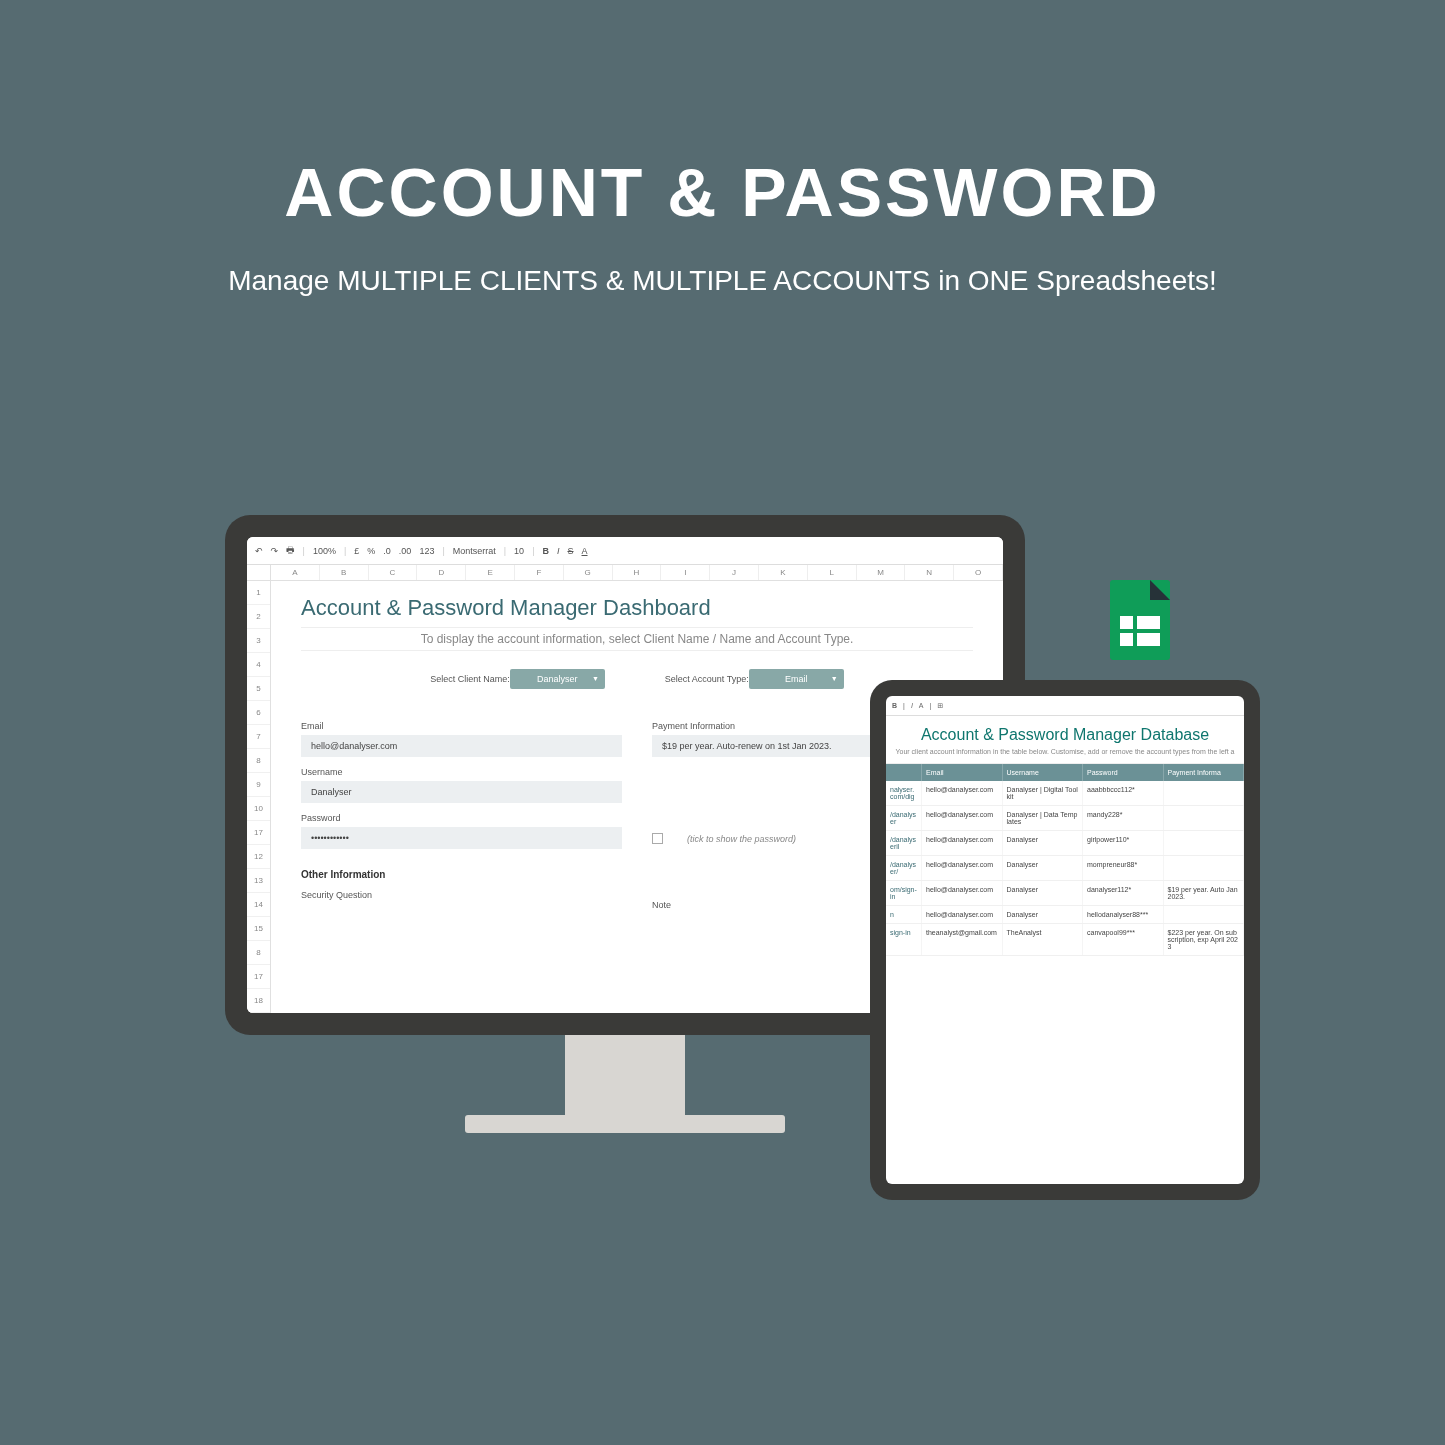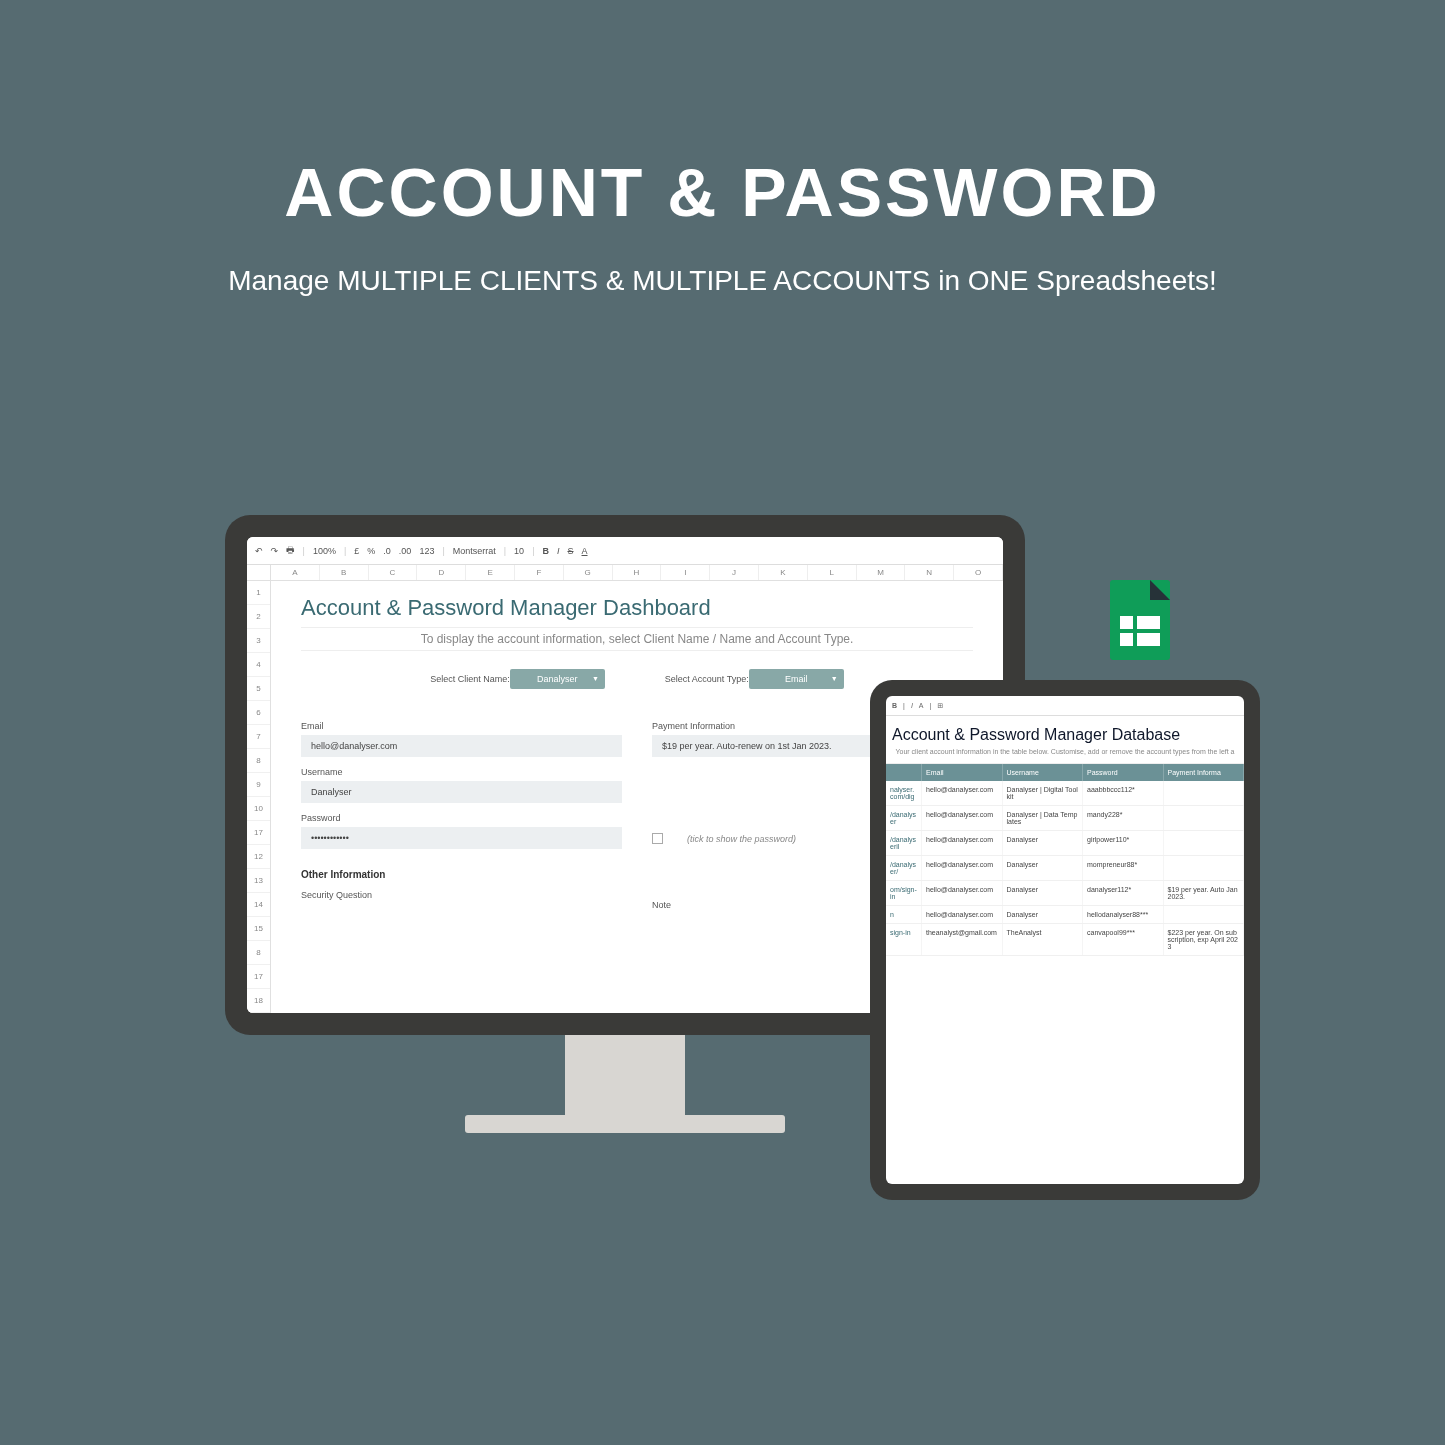--- a/index.html
+++ b/index.html
@@ -39,21 +39,21 @@
 .two-col .colh{flex:1}
 .field-label{font-size:9px;color:#555;margin:10px 0 4px}
 .field-val{background:#eceff1;padding:6px 10px;font-size:9px;color:#444;min-height:22px}
 .chk-row{display:flex;align-items:center;gap:24px;font-size:9px;color:#888;font-style:italic;margin-top:8px}
 .chk-row .chk{width:11px;height:11px;border:1px solid #aaa}
 .section-title{font-weight:700;font-size:10px;color:#333;margin-top:20px}
 
 .tablet{position:absolute;top:680px;left:870px;width:390px;height:520px;background:#3a3a38;border-radius:22px;padding:16px}
 .tablet-screen{width:100%;height:100%;background:#fff;border-radius:6px;overflow:hidden;font-size:8px}
 .tablet-tb{height:20px;border-bottom:1px solid #ddd;display:flex;align-items:center;gap:6px;padding:0 6px;font-size:7px;color:#666}
-.tablet-title{color:#0f172a;font-size:16px;font-family:'Trebuchet MS',sans-serif;padding:10px 6px 4px}
+.tablet-title{text-align:center;color:#0f766e;font-size:16px;font-family:'Trebuchet MS',sans-serif;padding:10px 6px 4px}
 .tablet-sub{text-align:center;font-size:7px;color:#888;padding:0 6px 8px;border-bottom:1px solid #eee}
 .db-head{display:flex;background:#6b9196;color:#fff;font-size:7px}
 .db-head div,.db-row div{padding:5px 4px;border-right:1px solid rgba(255,255,255,.2)}
 .db-head div{flex:1}
 .db-rows .db-row{display:flex;font-size:7px;color:#444;border-bottom:1px solid #f0f0f0}
 .db-row div{flex:1;border-right:1px solid #f5f5f5;word-break:break-all}
 .db-row .link{color:#3a6a72}
 
 .sheets-icon{position:absolute;top:580px;left:1110px;width:60px;height:80px}
 .sheets-icon .doc{width:60px;height:80px;background:#0f9d58;border-radius:3px;position:relative}

